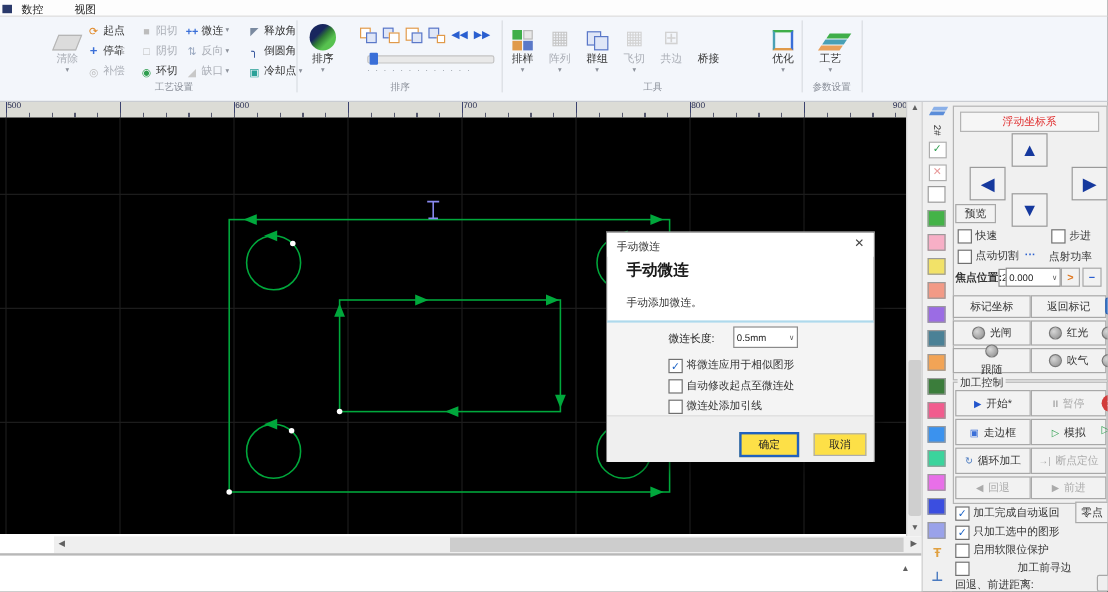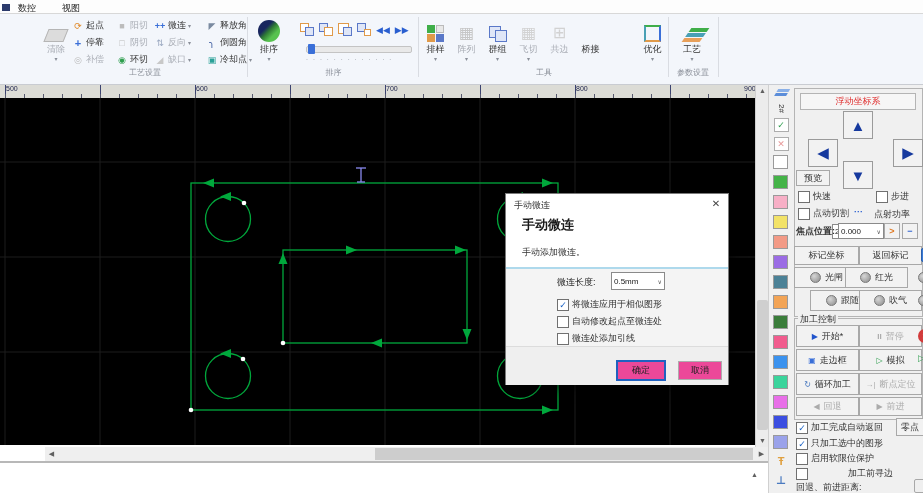--- a/index.html
+++ b/index.html
@@ -77,21 +77,21 @@
   
   .dialog{position:absolute;left:505px;top:193px;width:222px;height:190px;background:#fff;border:1px solid #7a7a7a;box-shadow:4px 4px 10px rgba(0,0,0,.55);}
   .dtitle{position:absolute;left:0;top:0;width:100%;height:20px;background:#fff;}
   .dtitle .t{position:absolute;left:8px;top:5px;font-size:9px;color:#333;}
   .dclose{position:absolute;right:4px;top:2px;width:16px;height:16px;text-align:center;line-height:16px;font-size:10px;color:#444;}
   .dhead{position:absolute;left:16px;top:22px;font-size:13px;font-weight:bold;color:#1a1a1a;}
   .dsub{position:absolute;left:16px;top:52px;font-size:9px;color:#333;}
   .ddiv{position:absolute;left:0;top:73px;width:100%;height:2px;background:#aed9ec;}
   .dbody{position:absolute;left:0;top:75px;width:100%;height:77px;background:#f4f4f4;}
   .dfoot{position:absolute;left:0;top:152px;width:100%;height:38px;background:#efefef;border-top:1px solid #dcdcdc;}
-  .dbtn{position:absolute;height:17px;border:1px solid #adadad;background:#ec4899;font-size:9px;color:#222;display:flex;align-items:center;justify-content:center;}
+  .dbtn{position:absolute;height:17px;border:1px solid #adadad;background:#fde047;font-size:9px;color:#222;display:flex;align-items:center;justify-content:center;}
   .dbtn.focus{border:2px solid #2061c0;}
 </style>
 </head>
 <body>
 
 <div id="app">
 
   <div class="menubar">
     <div class="appicon"></div>
     <div class="menuitem" style="left:14px;">数控</div>
@@ -435,25 +435,25 @@
       </div>
     <div class="pbtn" style="left:67px;top:161px;width:61px;height:17px;">
         <span>返回标记</span>
       </div>
     <div class="bluepart" style="left:129px;top:163px;"></div>
 
     <div class="pbtn" style="left:2px;top:182px;width:63px;height:19px;">
         <span class="led"></span>
         <span>光闸</span>
       </div>
-    <div class="pbtn" style="left:53px;top:182px;width:61px;height:19px;">
+    <div class="pbtn" style="left:67px;top:182px;width:61px;height:19px;">
         <span class="led"></span>
         <span>红光</span>
       </div>
-    <div class="pbtn" style="left:18px;top:205px;width:63px;height:19px;">
+    <div class="pbtn" style="left:2px;top:205px;width:63px;height:19px;flex-direction:column;">
         <span class="led"></span>
         <span>跟随</span>
       </div>
     <div class="pbtn" style="left:67px;top:205px;width:61px;height:19px;">
         <span class="led"></span>
         <span>吹气</span>
       </div>
 
     <div class="gbox" style="left:2px;top:233px;width:127px;height:100px;"></div>
     <div class="ctrl-label" style="left:6px;top:228px;">加工控制</div>

